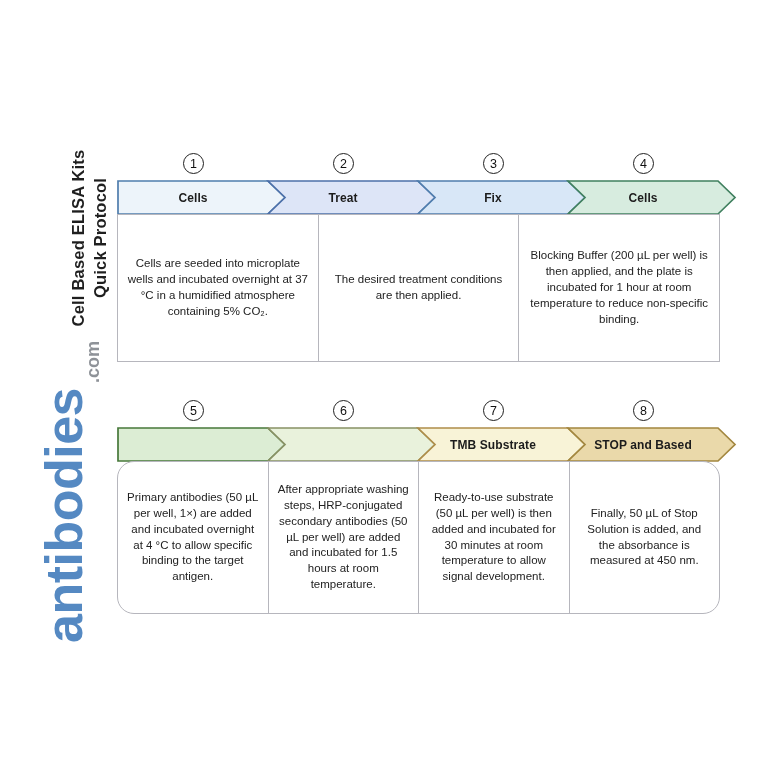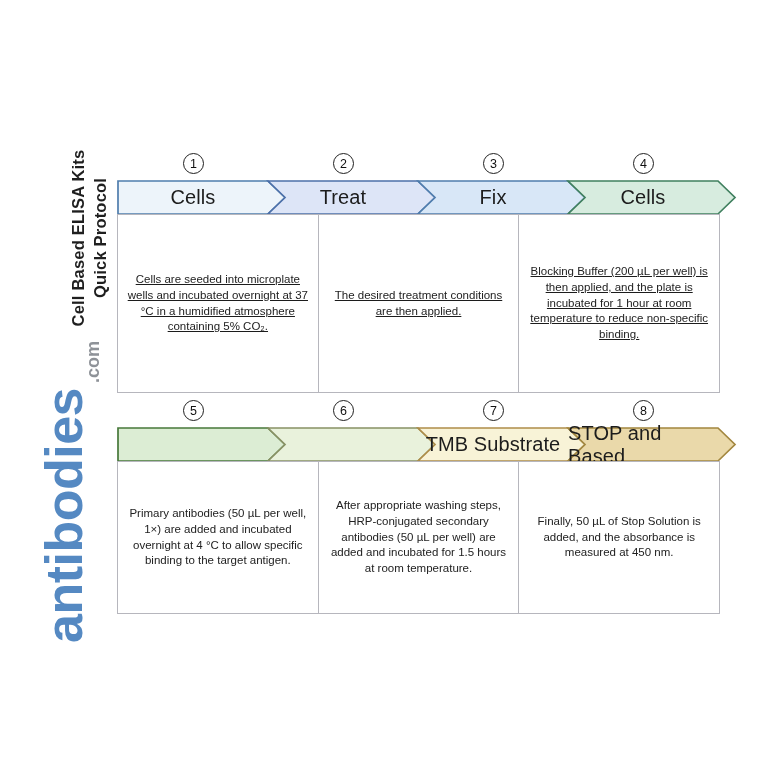--- a/index.html
+++ b/index.html
@@ -34,30 +34,30 @@
     display:flex; align-items:center; justify-content:center;
     font-size:12.5px; font-weight:500; color:#111;
   }
   .nc-1 { left:66px; } .nc-2 { left:216px; } .nc-3 { left:366px; } .nc-4 { left:516px; }
 
   .chevrons { position:absolute; left:0; top:27px; overflow:visible; }
 
   .chev-label {
     position:absolute; top:27px; height:35px; width:150px;
     display:flex; align-items:center; justify-content:center;
-    font-size:20px; font-weight:400; color:#1c1c1c; letter-spacing:0.1px;
+    font-size:12px; font-weight:700; color:#1c1c1c; letter-spacing:0.1px;
   }
   .cl-1 { left:1px; } .cl-2 { left:151px; } .cl-3 { left:301px; } .cl-4 { left:451px; }
 
   .desc-grid {
     position:absolute; left:0; top:61px; width:603px;
     display:flex; border:1px solid #b6b6bd; background:#ffffff;
   }
-  .row-1 .desc-grid { height:179px;text-decoration:underline; }
-  .row-2 .desc-grid { height:153px; }
+  .row-1 .desc-grid { height:148px; }
+  .row-2 .desc-grid { height:153px;border-radius:17px; }
   .desc-cell {
     flex:1 1 0; border-right:1px solid #b6b6bd;
     display:flex; align-items:center; justify-content:center;
     padding:6px 9px;
   }
   .desc-cell:last-child { border-right:none; }
   .desc-cell p {
     font-size:11.5px; line-height:1.38; text-align:center; color:#222222;
   }
 </style>
@@ -138,18 +138,21 @@
     <div class="chev-label cl-4">STOP and Based</div>
 
     <div class="desc-grid">
       <div class="desc-cell">
           <p>Primary antibodies (50 µL per well, 1×) are added and incubated overnight at 4 °C to allow specific binding to the target antigen.</p>
         </div>
       <div class="desc-cell">
           <p>After appropriate washing steps, HRP-conjugated secondary antibodies (50 µL per well) are added and incubated for 1.5 hours at room temperature.</p>
         </div>
       <div class="desc-cell">
+          <p>Ready-to-use substrate (50 µL per well) is then added and incubated for 30 minutes at room temperature to allow signal development.</p>
+        </div>
+      <div class="desc-cell">
           <p>Finally, 50 µL of Stop Solution is added, and the absorbance is measured at 450 nm.</p>
         </div>
     </div>
   </div>
 
 </div>
 
 </body></html>

